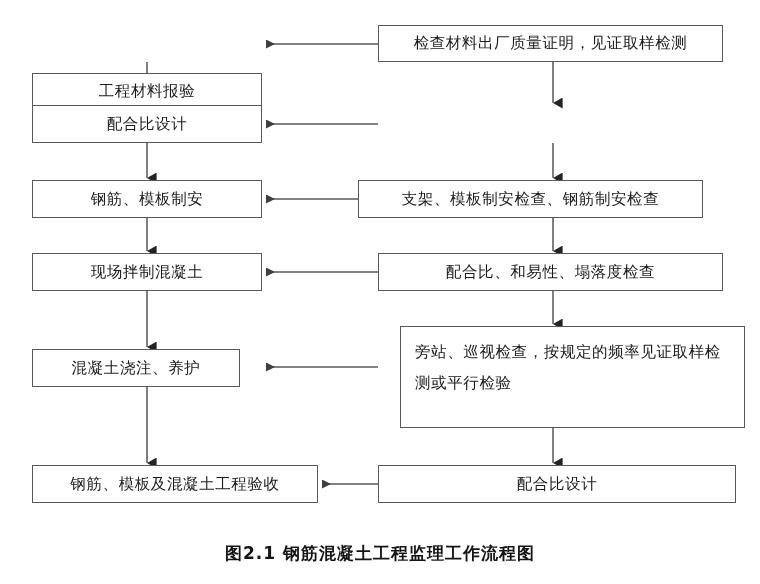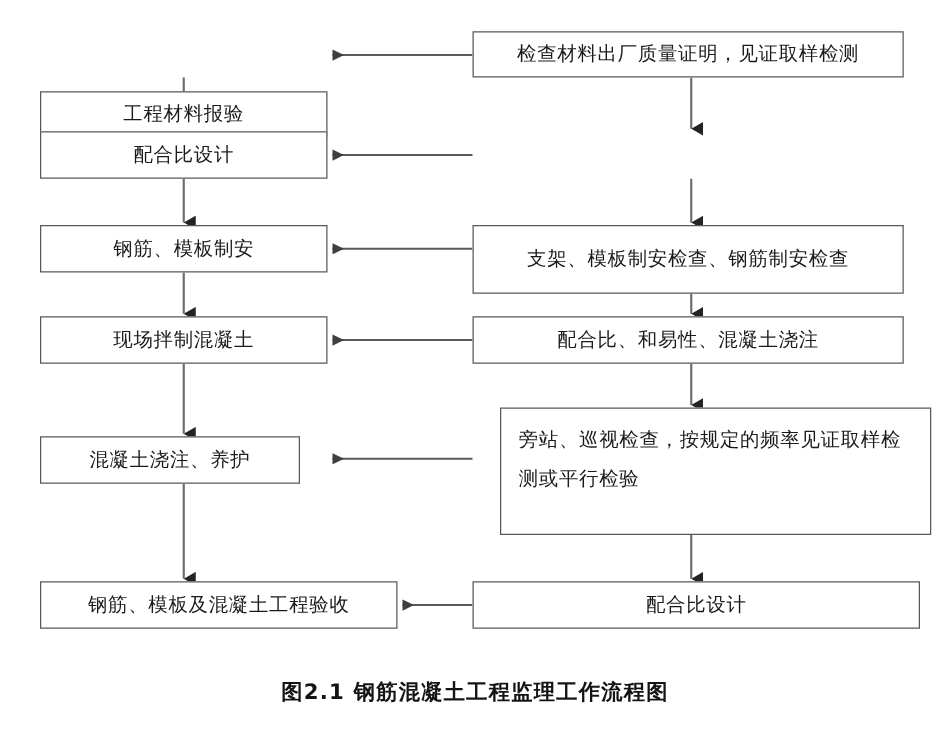--- a/index.html
+++ b/index.html
@@ -114,29 +114,29 @@
     <span class="node-text">检查材料出厂质量证明，见证取样检测</span>
   </div>
 
   <div class="node" style="left:32px; top:105px; width:230px; height:38px;">
     <span class="node-text">配合比设计</span>
   </div>
 
   <div class="node" style="left:32px; top:180px; width:230px; height:38px;">
     <span class="node-text">钢筋、模板制安</span>
   </div>
-  <div class="node" style="left:378px; top:180px; width:345px; height:55px;">
+  <div class="node" style="left:358px; top:180px; width:345px; height:38px;">
     <span class="node-text">支架、模板制安检查、钢筋制安检查</span>
   </div>
 
   <div class="node" style="left:32px; top:253px; width:230px; height:38px;">
     <span class="node-text">现场拌制混凝土</span>
   </div>
   <div class="node" style="left:378px; top:253px; width:345px; height:38px;">
-    <span class="node-text">配合比、和易性、混凝土浇注</span>
+    <span class="node-text">配合比、和易性、塌落度检查</span>
   </div>
 
   <div class="node" style="left:32px; top:349px; width:208px; height:38px;">
     <span class="node-text">混凝土浇注、养护</span>
   </div>
   <div class="node multiline" style="left:378px; top:326px; width:345px; height:102px;">
     <span class="node-text">旁站、巡视检查，按规定的频率见证取样检测或平行检验</span>
   </div>
 
   <div class="node" style="left:32px; top:465px; width:286px; height:38px;">

